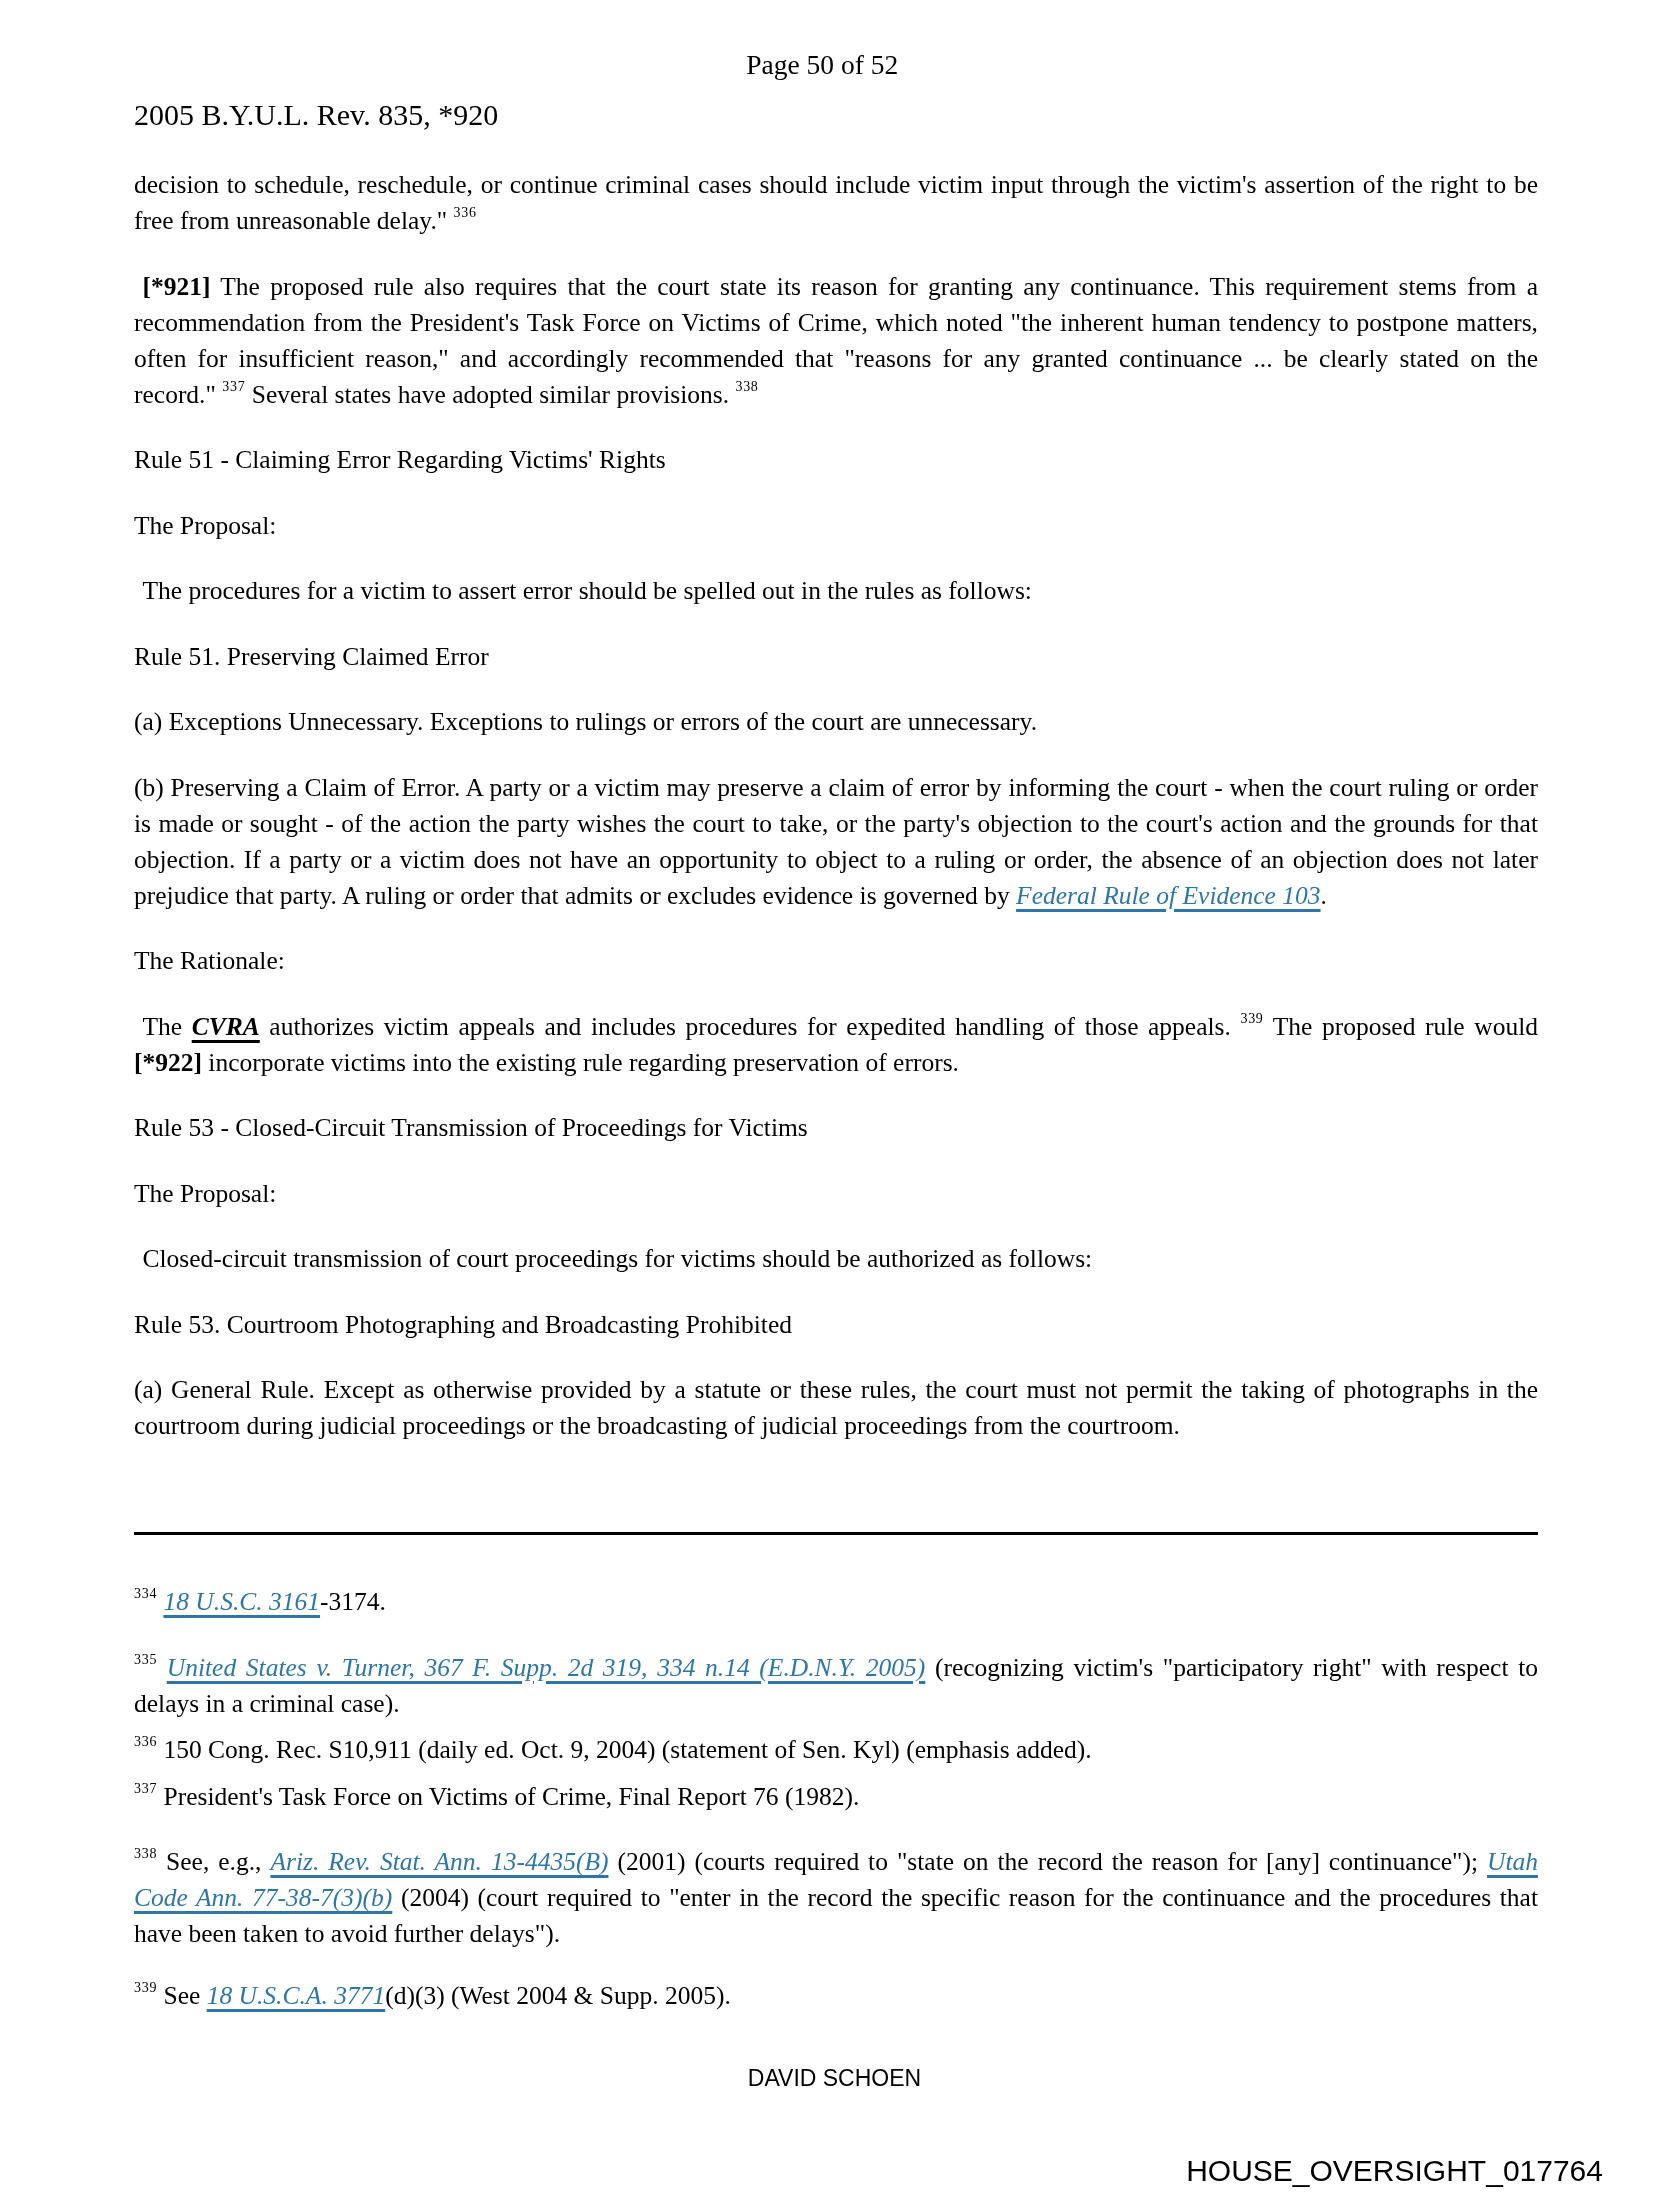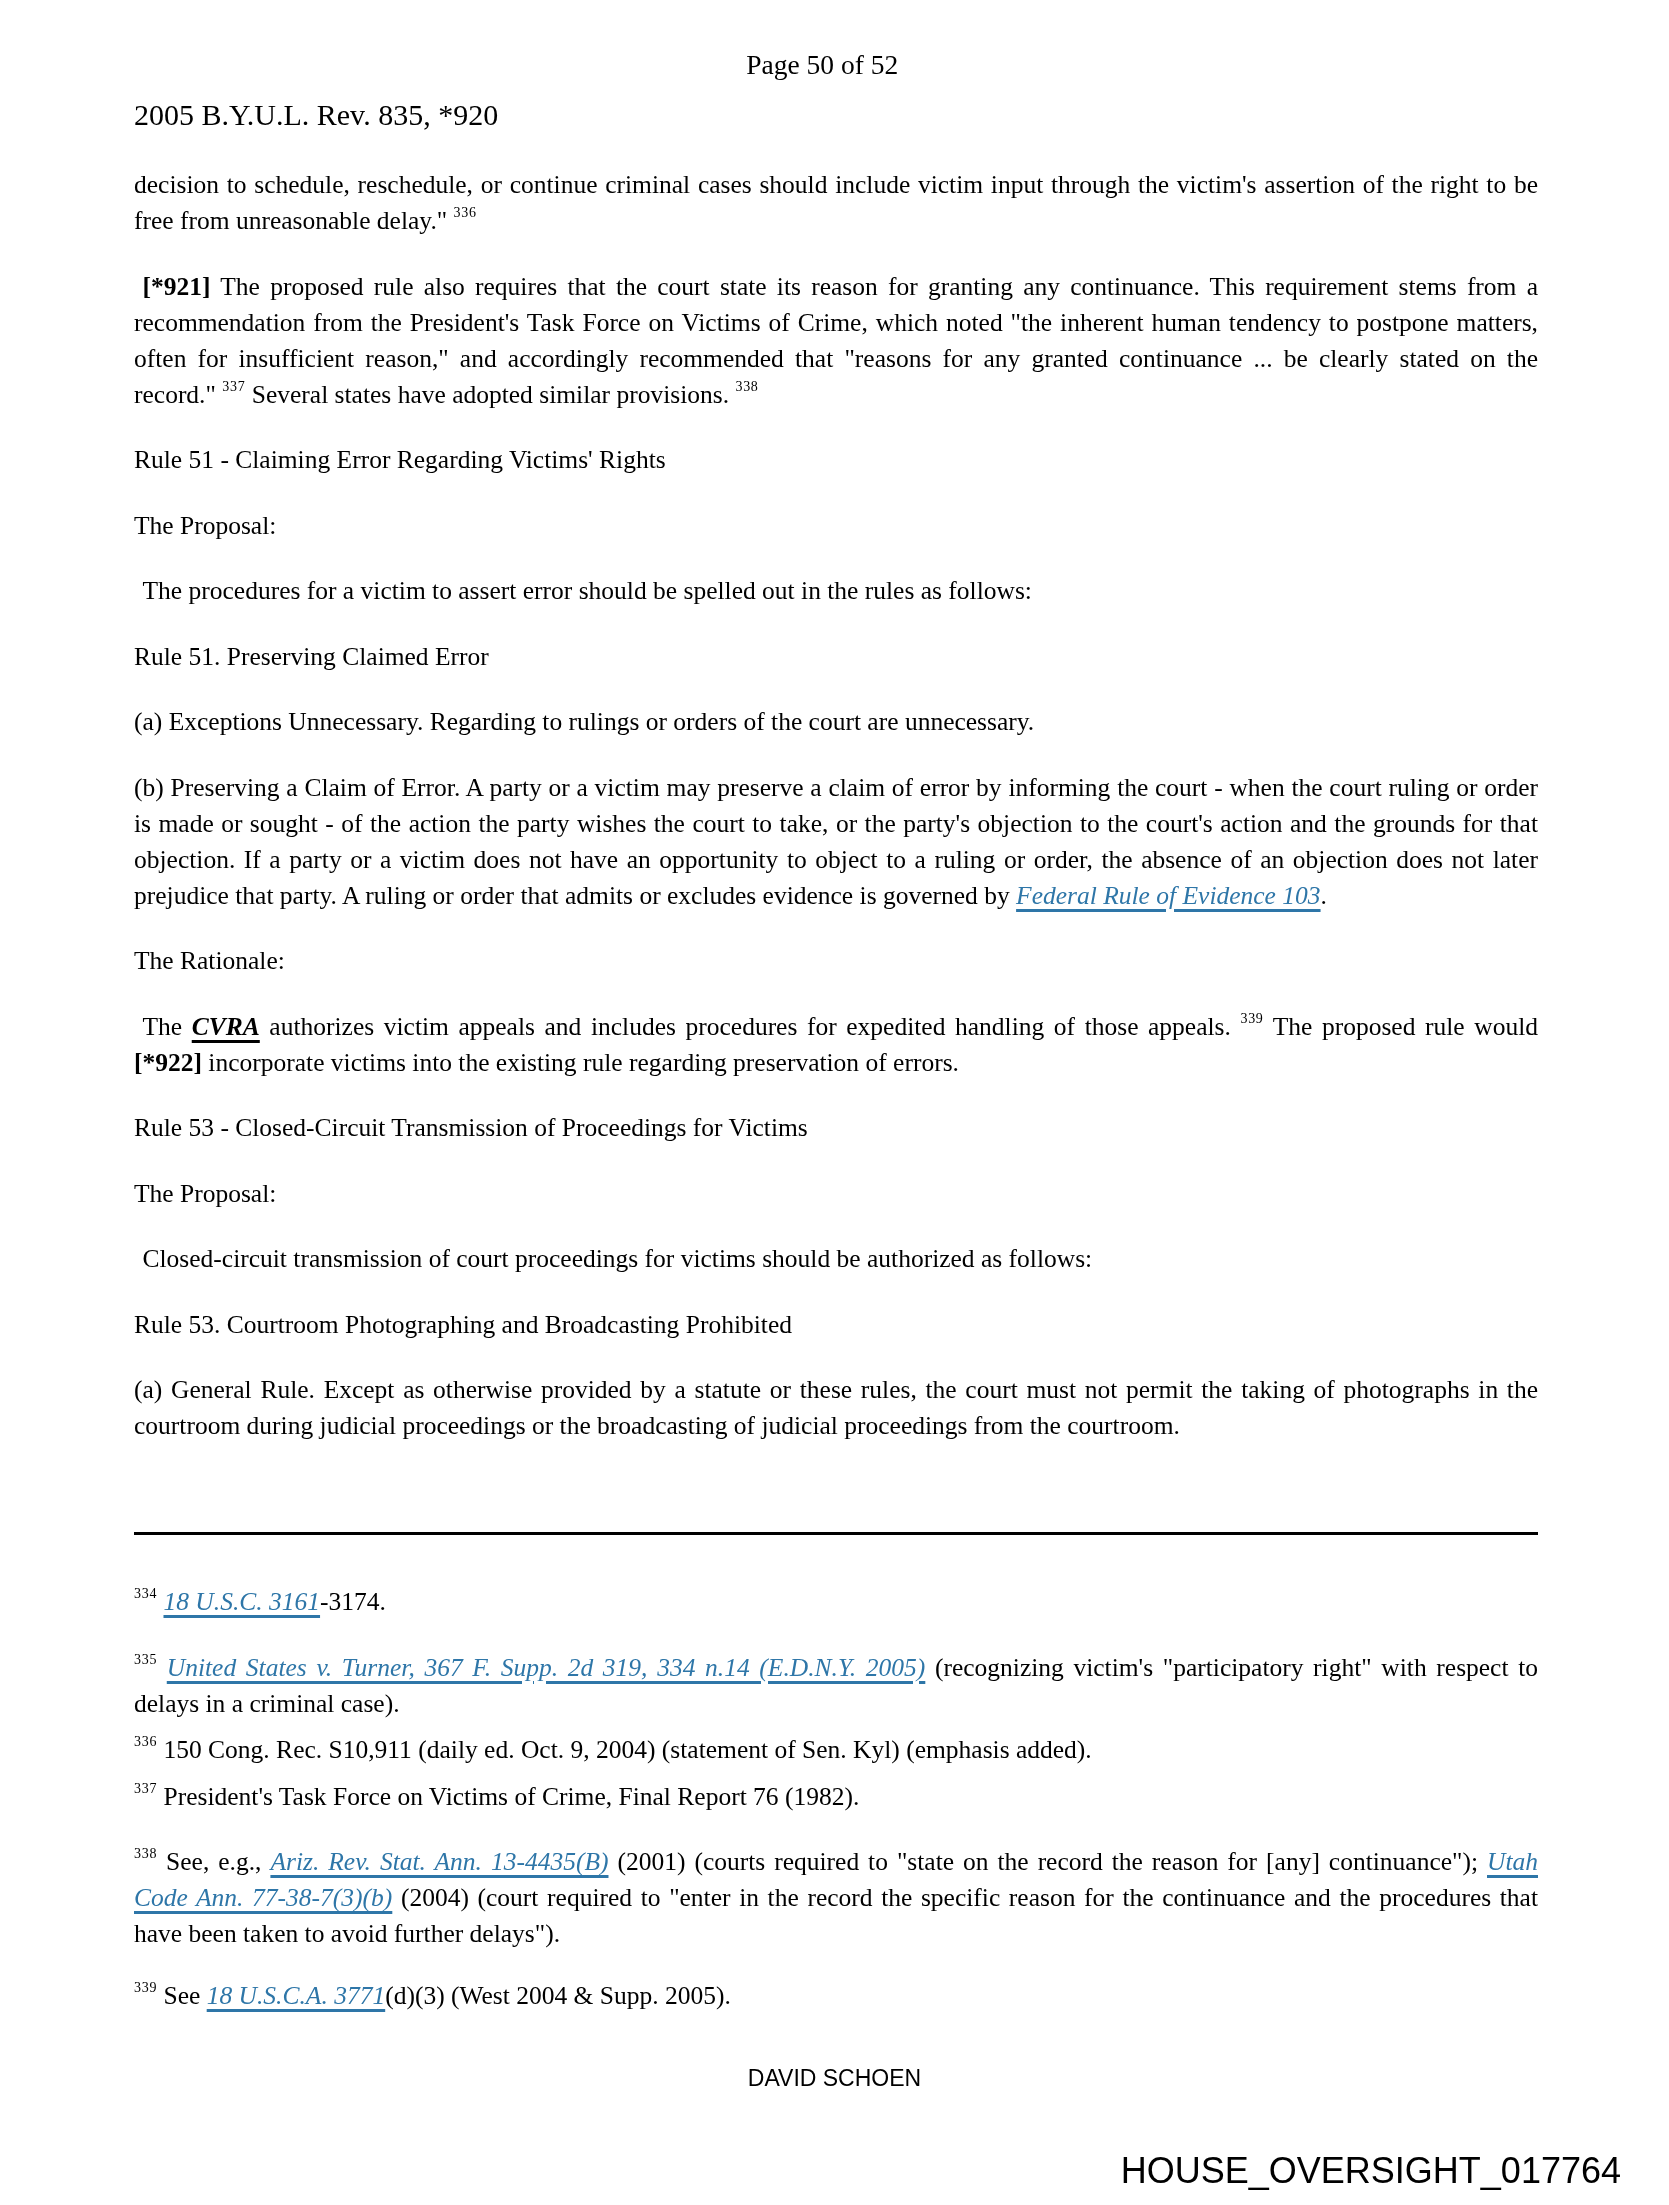--- a/index.html
+++ b/index.html
@@ -73,41 +73,41 @@
     width: 100%;
     top: 2062px;
     text-align: center;
     font-family: "Liberation Sans", "DejaVu Sans", sans-serif;
     font-size: 23px;
     line-height: 33px;
   }
   .bates {
     position: absolute;
     top: 2154px;
-    right: 48px;
+    right: 66px;
     font-family: "Liberation Sans", "DejaVu Sans", sans-serif;
-    font-size: 36px;
+    font-size: 30px;
     line-height: 34px;
   }
 </style>
 </head>
 <body>
 
 <div class="content">
   <div class="page-indicator">Page 50 of 52</div>
   <div class="citation">2005 B.Y.U.L. Rev. 835, *920</div>
 
   <div id="doc-body">
       <p class="para"><span>decision to schedule, reschedule, or continue criminal cases should include victim input through the victim's assertion of the right to be free from unreasonable delay." </span><span class="sup">336</span></p>
       <p class="para indent"><span class="b">[*921]</span><span> The proposed rule also requires that the court state its reason for granting any continuance. This requirement stems from a recommendation from the President's Task Force on Victims of Crime, which noted "the inherent human tendency to postpone matters, often for insufficient reason," and accordingly recommended that "reasons for any granted continuance ... be clearly stated on the record." </span><span class="sup">337</span><span> Several states have adopted similar provisions. </span><span class="sup">338</span></p>
       <p class="para"><span>Rule 51 - Claiming Error Regarding Victims' Rights</span></p>
       <p class="para"><span>The Proposal:</span></p>
       <p class="para indent"><span>The procedures for a victim to assert error should be spelled out in the rules as follows:</span></p>
       <p class="para"><span>Rule 51. Preserving Claimed Error</span></p>
-      <p class="para"><span>(a) Exceptions Unnecessary. Regarding to rulings or orders of the court are unnecessary.</span></p>
+      <p class="para"><span>(a) Exceptions Unnecessary. Exceptions to rulings or errors of the court are unnecessary.</span></p>
       <p class="para"><span>(b) Preserving a Claim of Error. A party or a victim may preserve a claim of error by informing the court - when the court ruling or order is made or sought - of the action the party wishes the court to take, or the party's objection to the court's action and the grounds for that objection. If a party or a victim does not have an opportunity to object to a ruling or order, the absence of an objection does not later prejudice that party. A ruling or order that admits or excludes evidence is governed by </span><span class="link">Federal Rule of Evidence 103</span><span>.</span></p>
       <p class="para"><span>The Rationale:</span></p>
       <p class="para indent"><span>The </span><span class="cvra">CVRA</span><span> authorizes victim appeals and includes procedures for expedited handling of those appeals. </span><span class="sup">339</span><span> The proposed rule would </span><span class="b">[*922]</span><span> incorporate victims into the existing rule regarding preservation of errors.</span></p>
       <p class="para"><span>Rule 53 - Closed-Circuit Transmission of Proceedings for Victims</span></p>
       <p class="para"><span>The Proposal:</span></p>
       <p class="para indent"><span>Closed-circuit transmission of court proceedings for victims should be authorized as follows:</span></p>
       <p class="para"><span>Rule 53. Courtroom Photographing and Broadcasting Prohibited</span></p>
       <p class="para"><span>(a) General Rule. Except as otherwise provided by a statute or these rules, the court must not permit the taking of photographs in the courtroom during judicial proceedings or the broadcasting of judicial proceedings from the courtroom.</span></p>
     </div>
 

